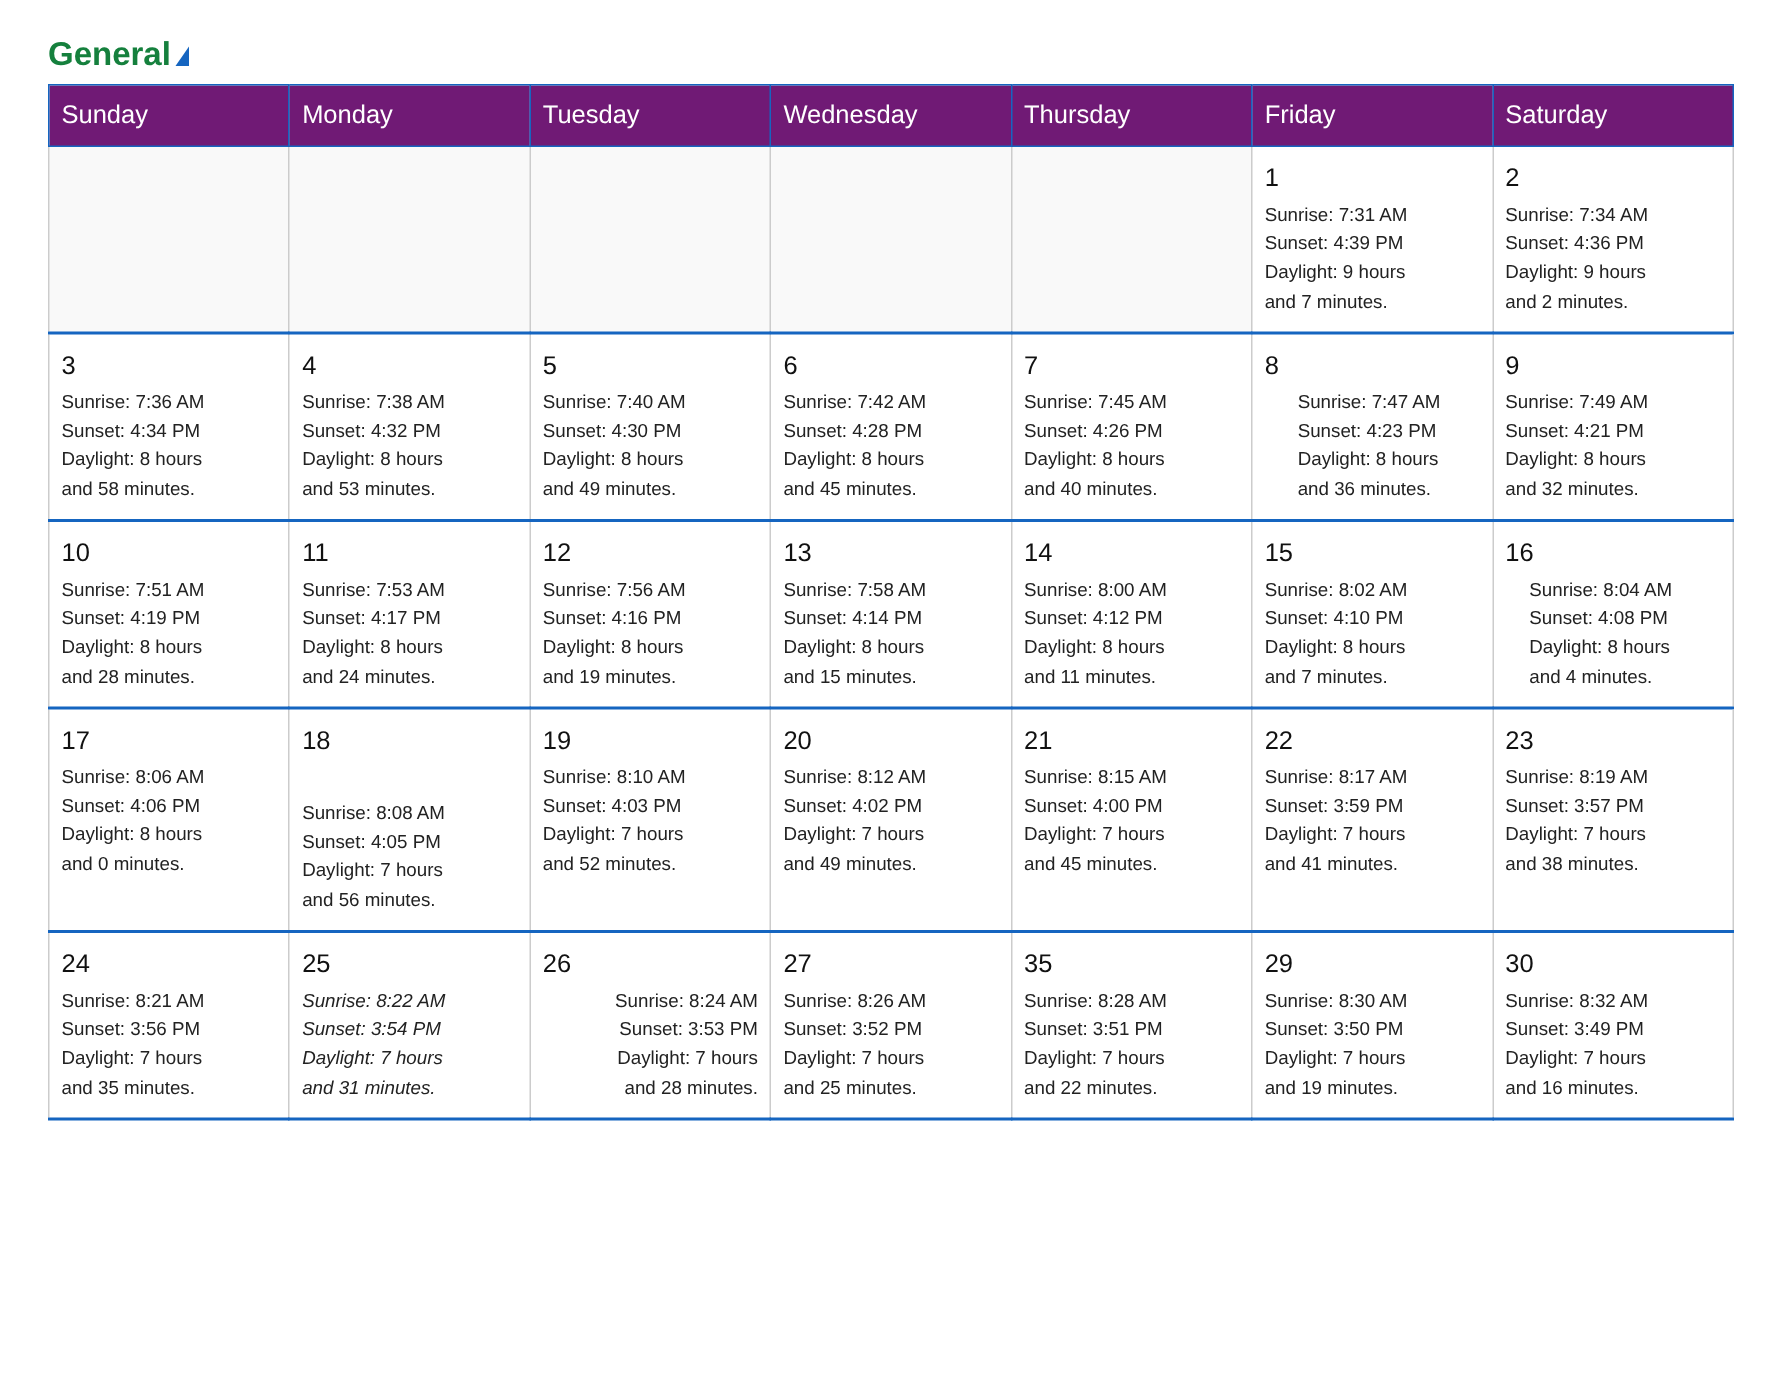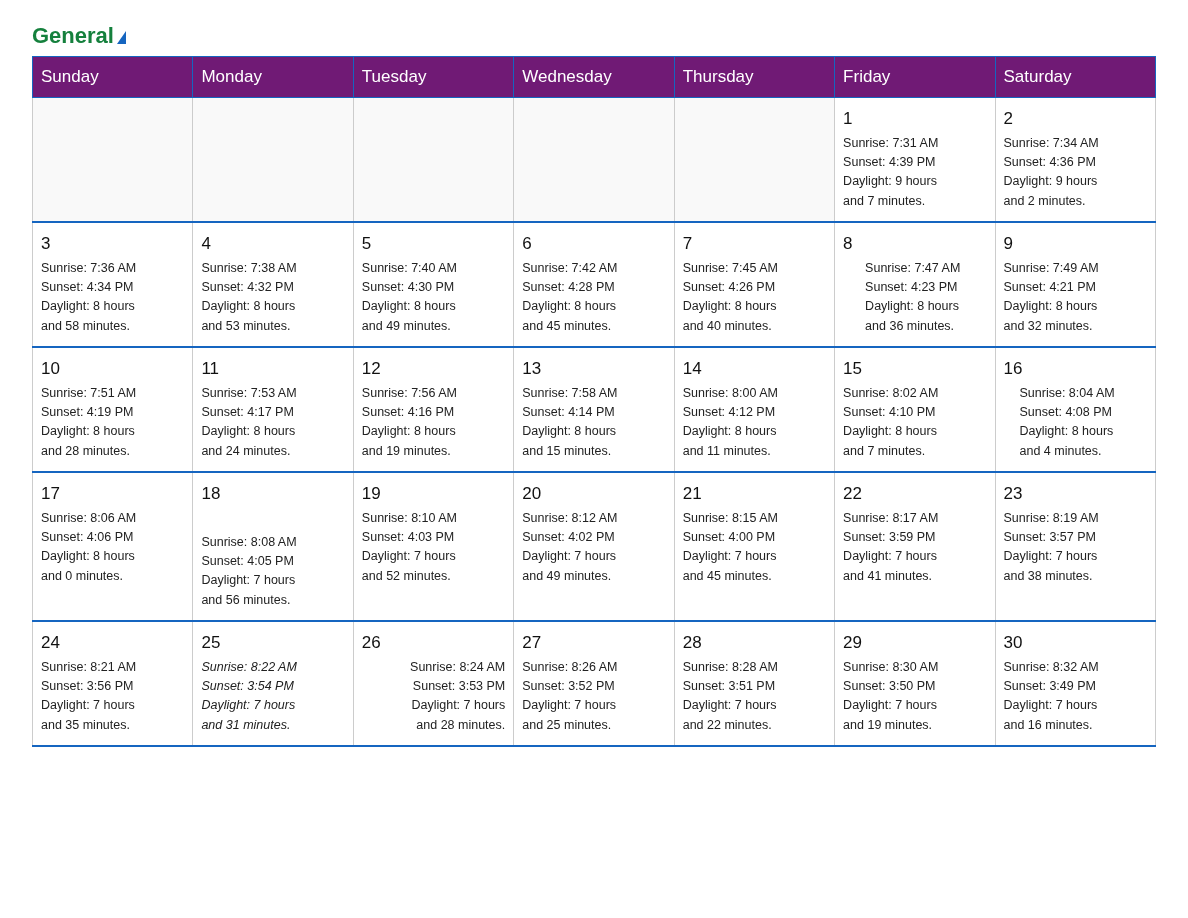--- a/index.html
+++ b/index.html
@@ -319,21 +319,21 @@
 and 28 minutes.</div>
         </td>
         <td>
           <span class="day-num">27</span>
           <div class="day-info" style="white-space: pre-line;">Sunrise: 8:26 AM
 Sunset: 3:52 PM
 Daylight: 7 hours
 and 25 minutes.</div>
         </td>
         <td>
-          <span class="day-num">28</span>
+          <span class="day-num">35</span>
           <div class="day-info" style="white-space: pre-line;">Sunrise: 8:28 AM
 Sunset: 3:51 PM
 Daylight: 7 hours
 and 22 minutes.</div>
         </td>
         <td>
           <span class="day-num">29</span>
           <div class="day-info" style="white-space: pre-line;">Sunrise: 8:30 AM
 Sunset: 3:50 PM
 Daylight: 7 hours

